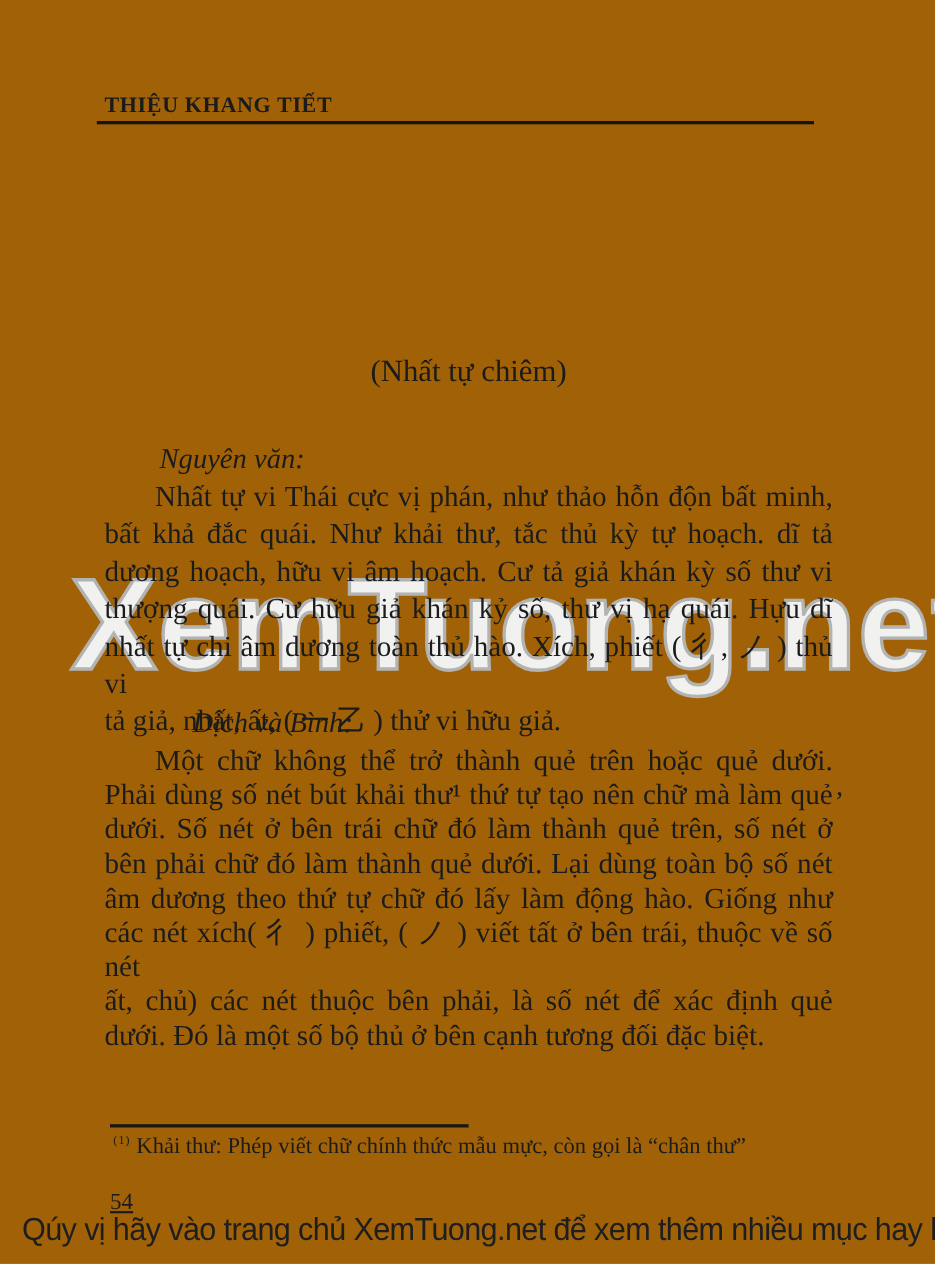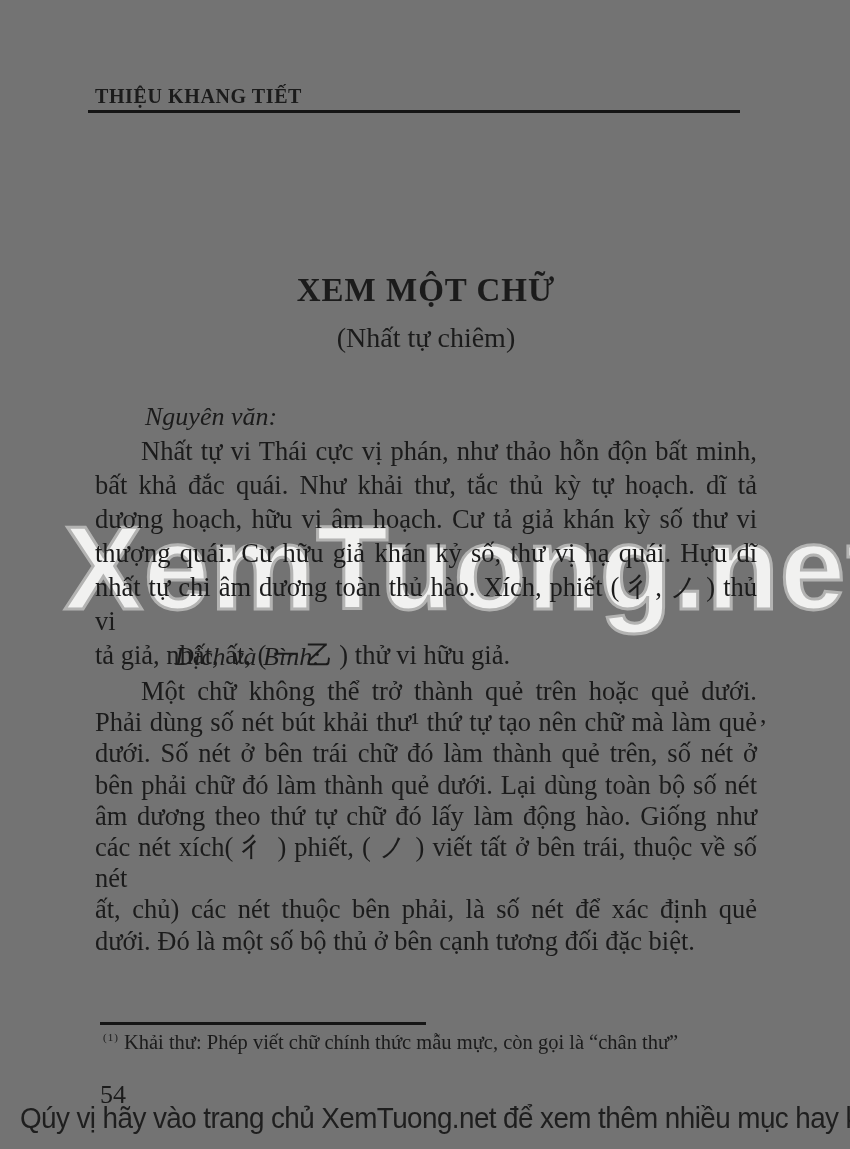--- a/index.html
+++ b/index.html
@@ -1,19 +1,19 @@
 <!DOCTYPE html>
 <html><head>
 <meta charset="utf-8">
 <style>
   html,body{margin:0;padding:0;background:#e9e9e9;}
   .page{
     position:relative;
     width:850px;height:1149px;
-    background:#737373;
+    background:#a16207;
     font-family:"Liberation Serif", serif;
     color:#1b1b1b;
     overflow:hidden;
     margin:0 auto;
   }
   .abs{position:absolute;}
   .running-header{
     left:95px;top:85px;
     font-size:20px;font-weight:bold;letter-spacing:0.6px;
     z-index:2;
@@ -56,21 +56,21 @@
     left:100px;top:1022px;width:326px;height:3px;background:#161616;z-index:2;
   }
   .footnote{
     left:103px;top:1031px;width:620px;
     font-size:20.5px;z-index:2;
   }
   .footnote .marker{
     vertical-align:super;font-size:11px;letter-spacing:1px;
   }
   .page-number{
-    left:100px;top:1080px;font-size:26px;z-index:2;
+    left:100px;top:1080px;font-size:21px;z-index:2;text-decoration:underline;
   }
   .footer-banner{
     left:20px;top:1102px;
     font-family:"Liberation Sans", sans-serif;
     font-size:29px;letter-spacing:-0.6px;
     white-space:nowrap;color:#1e1e1e;
     transform:scaleX(0.96);transform-origin:left center;
     z-index:2;
   }
   .watermark{
@@ -87,21 +87,20 @@
 </head>
 <body>
 
 <div class="page">
 
   <div class="abs running-header">THIỆU KHANG TIẾT</div>
   <div class="abs header-rule"></div>
 
   <div class="abs watermark">XemTuong.net</div>
 
-  <div class="abs title">XEM MỘT CHỮ</div>
   <div class="abs subtitle">(Nhất tự chiêm)</div>
 
   <div class="abs section-heading heading-1">Nguyên văn:</div>
 
   <div class="abs para para-1">
     <div class="jline first">Nhất tự vi Thái cực vị phán, như thảo hỗn độn bất minh,</div>
     <div class="jline">bất khả đắc quái. Như khải thư, tắc thủ kỳ tự hoạch. dĩ tả</div>
     <div class="jline">dương hoạch, hữu vi âm hoạch. Cư tả giả khán kỳ số thư vi</div>
     <div class="jline">thượng quái. Cư hữu giả khán kỷ số, thư vị hạ quái. Hựu dĩ</div>
     <div class="jline">nhất tự chi âm dương toàn thủ hào. Xích, phiết ( 彳, ノ ) thủ vi</div>

